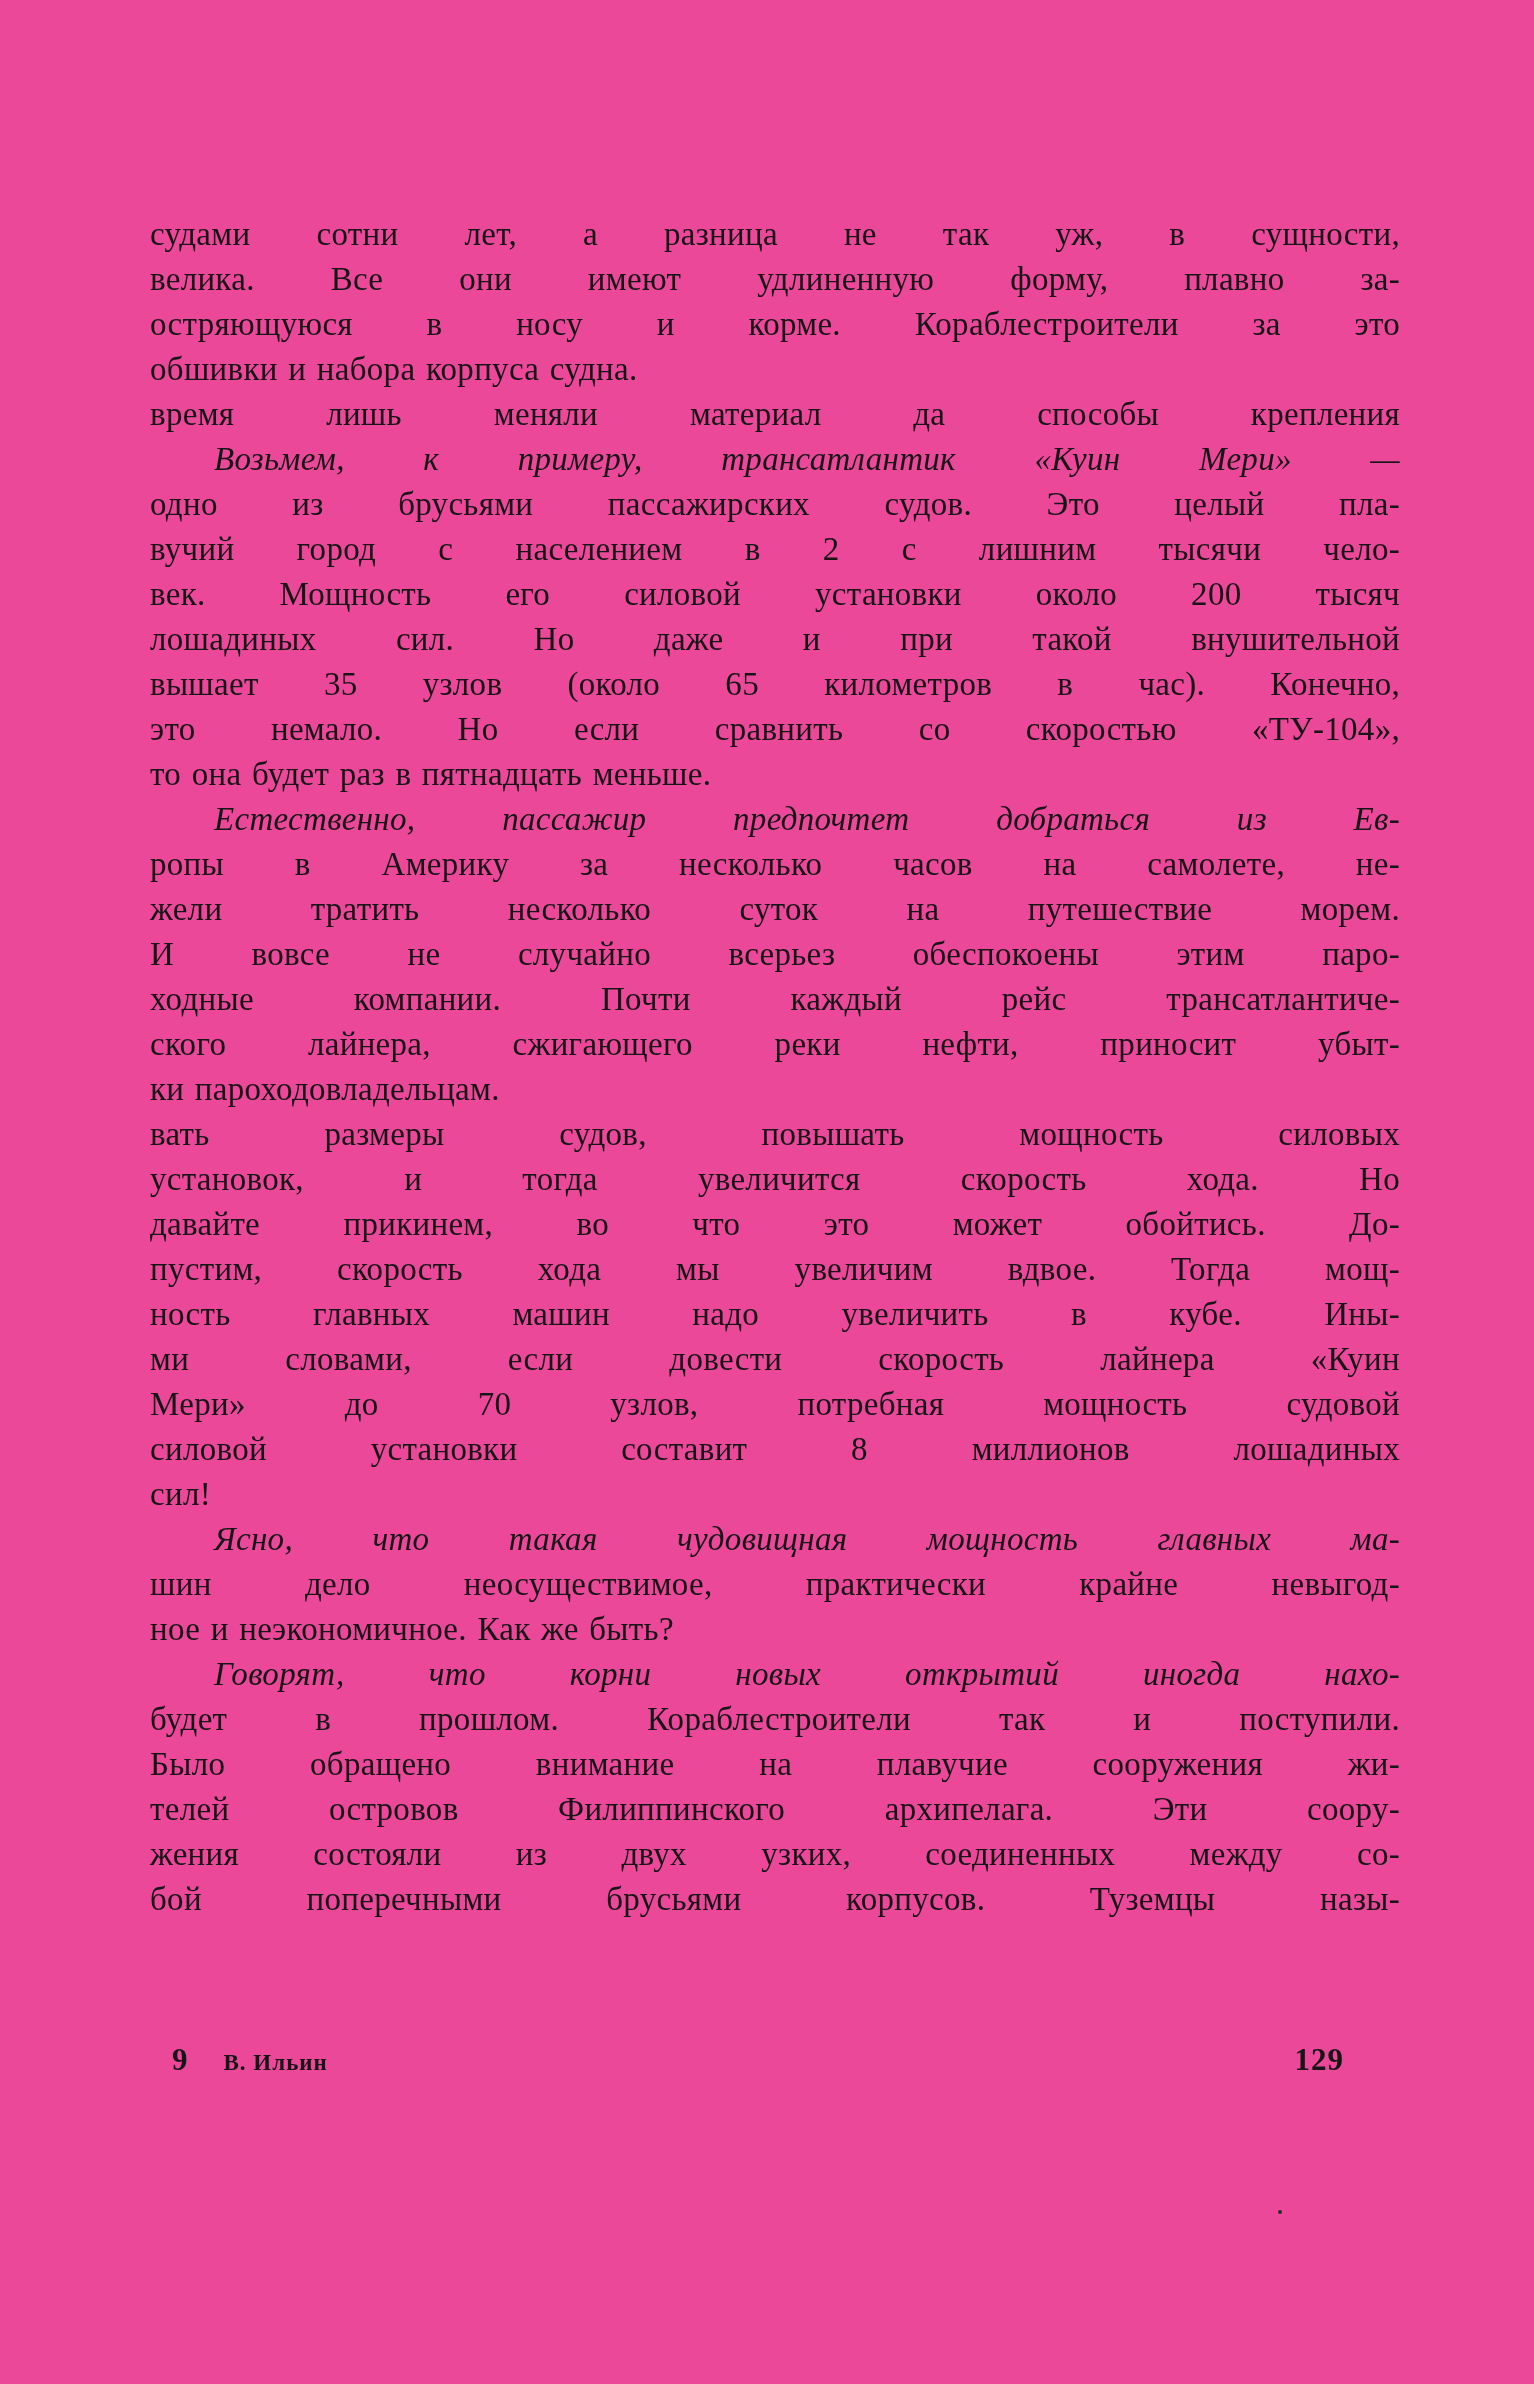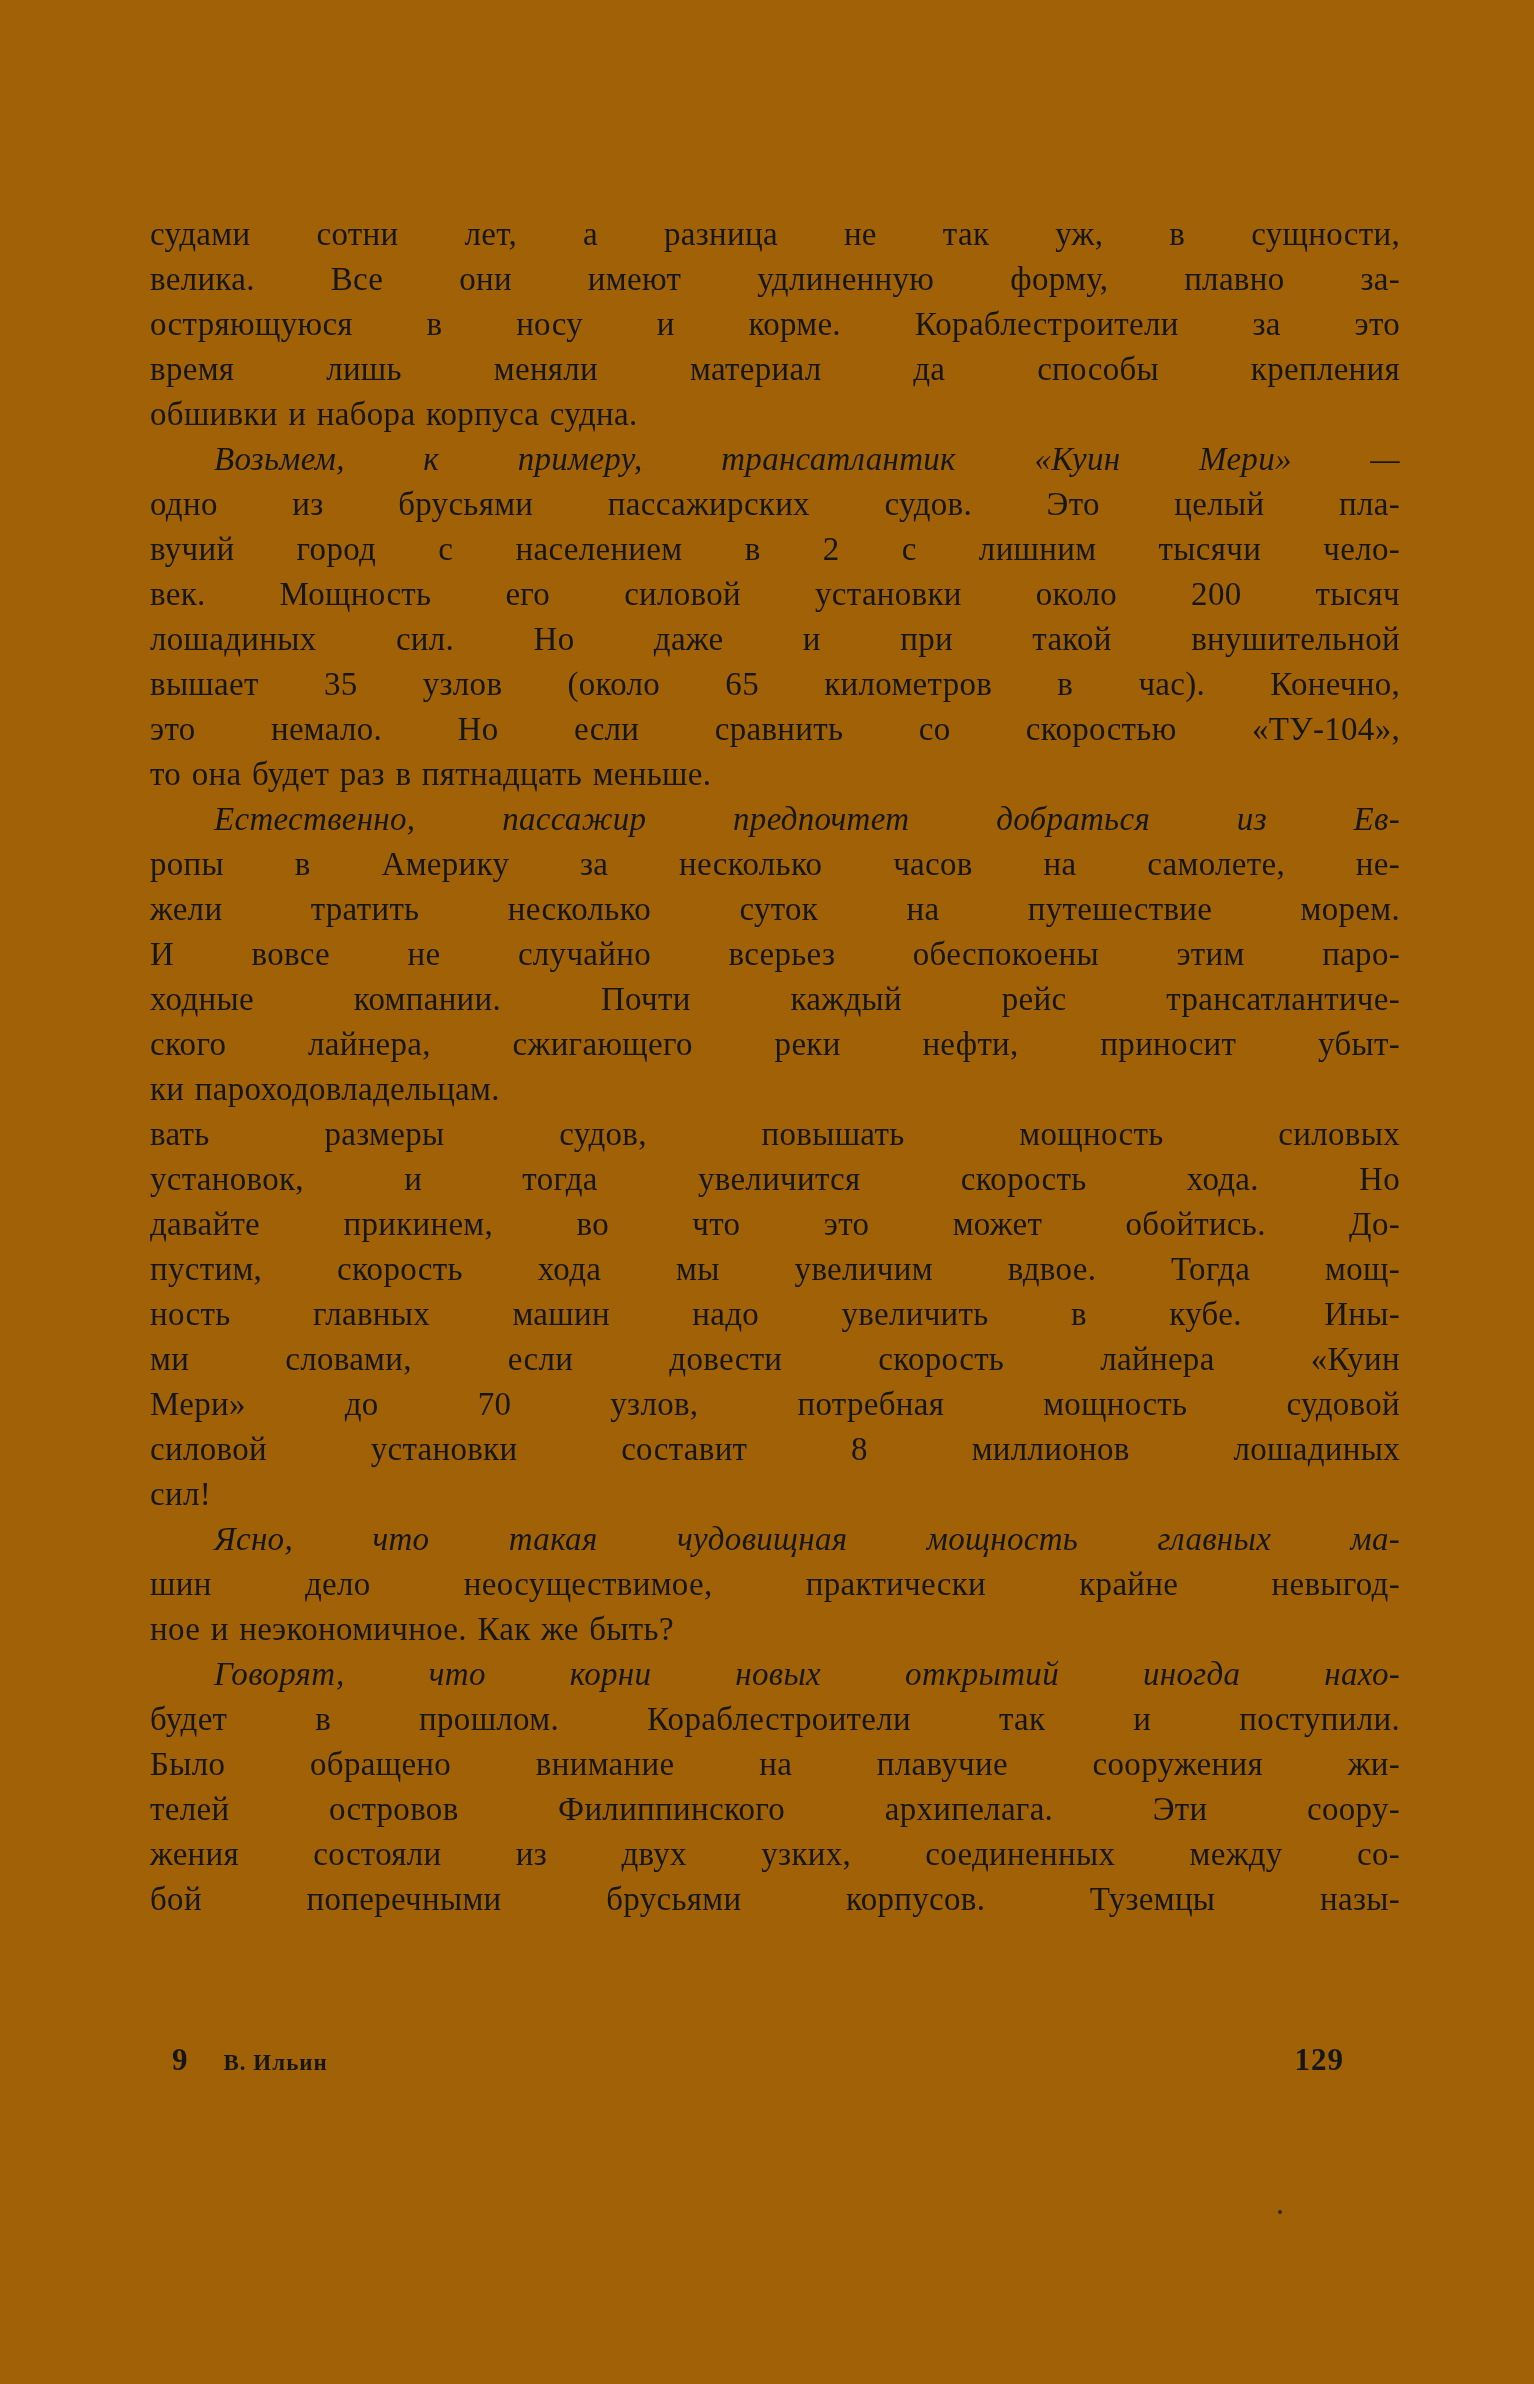--- a/index.html
+++ b/index.html
@@ -4,21 +4,21 @@
 <style>
   html, body {
     margin: 0;
     padding: 0;
     background: #e8e8e8;
   }
   .page {
     position: relative;
     width: 1534px;
     height: 2384px;
-    background: #a16207;
+    background: #ec4899;
     color: #161616;
     font-family: "Liberation Serif", "DejaVu Serif", serif;
     overflow: hidden;
   }
   .text-block {
     position: absolute;
     left: 150px;
     top: 212px;
     width: 1250px;
   }
@@ -79,22 +79,22 @@
 </style>
 </head>
 <body>
 
 <div class="page">
 
   <div class="text-block">
       <div class="line">судами сотни лет, а разница не так уж, в сущности,</div>
       <div class="line">велика. Все они имеют удлиненную форму, плавно за-</div>
       <div class="line">остряющуюся в носу и корме. Кораблестроители за это</div>
+      <div class="line last">обшивки и набора корпуса судна.</div>
       <div class="line">время лишь меняли материал да способы крепления</div>
-      <div class="line last">обшивки и набора корпуса судна.</div>
       <div class="line indent">Возьмем, к примеру, трансатлантик «Куин Мери» —</div>
       <div class="line">одно из брусьями пассажирских судов. Это целый пла-</div>
       <div class="line">вучий город с населением в 2 с лишним тысячи чело-</div>
       <div class="line">век. Мощность его силовой установки около 200 тысяч</div>
       <div class="line">лошадиных сил. Но даже и при такой внушительной</div>
       <div class="line">вышает 35 узлов (около 65 километров в час). Конечно,</div>
       <div class="line">это немало. Но если сравнить со скоростью «ТУ-104»,</div>
       <div class="line last">то она будет раз в пятнадцать меньше.</div>
       <div class="line indent">Естественно, пассажир предпочтет добраться из Ев-</div>
       <div class="line">ропы в Америку за несколько часов на самолете, не-</div>

